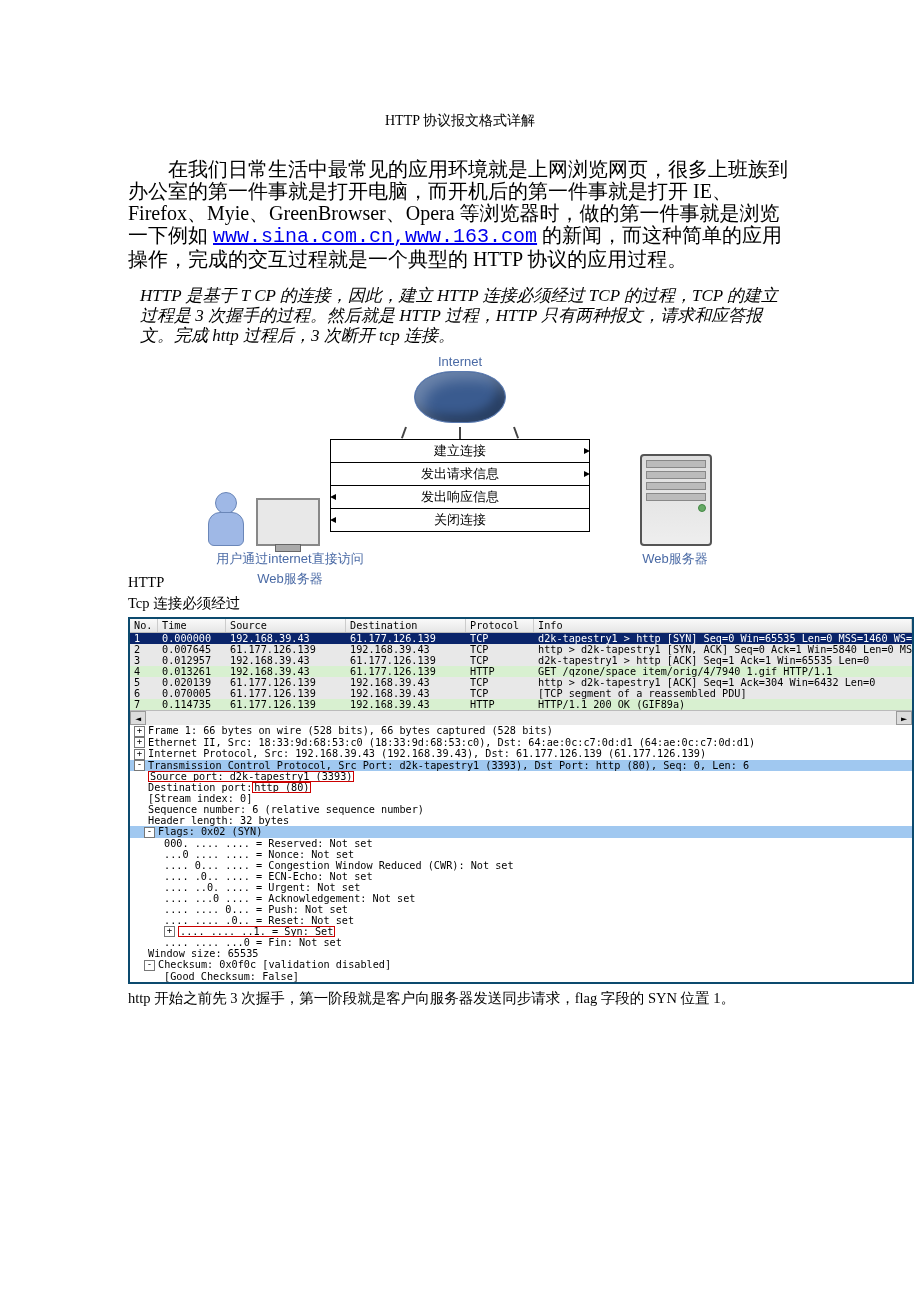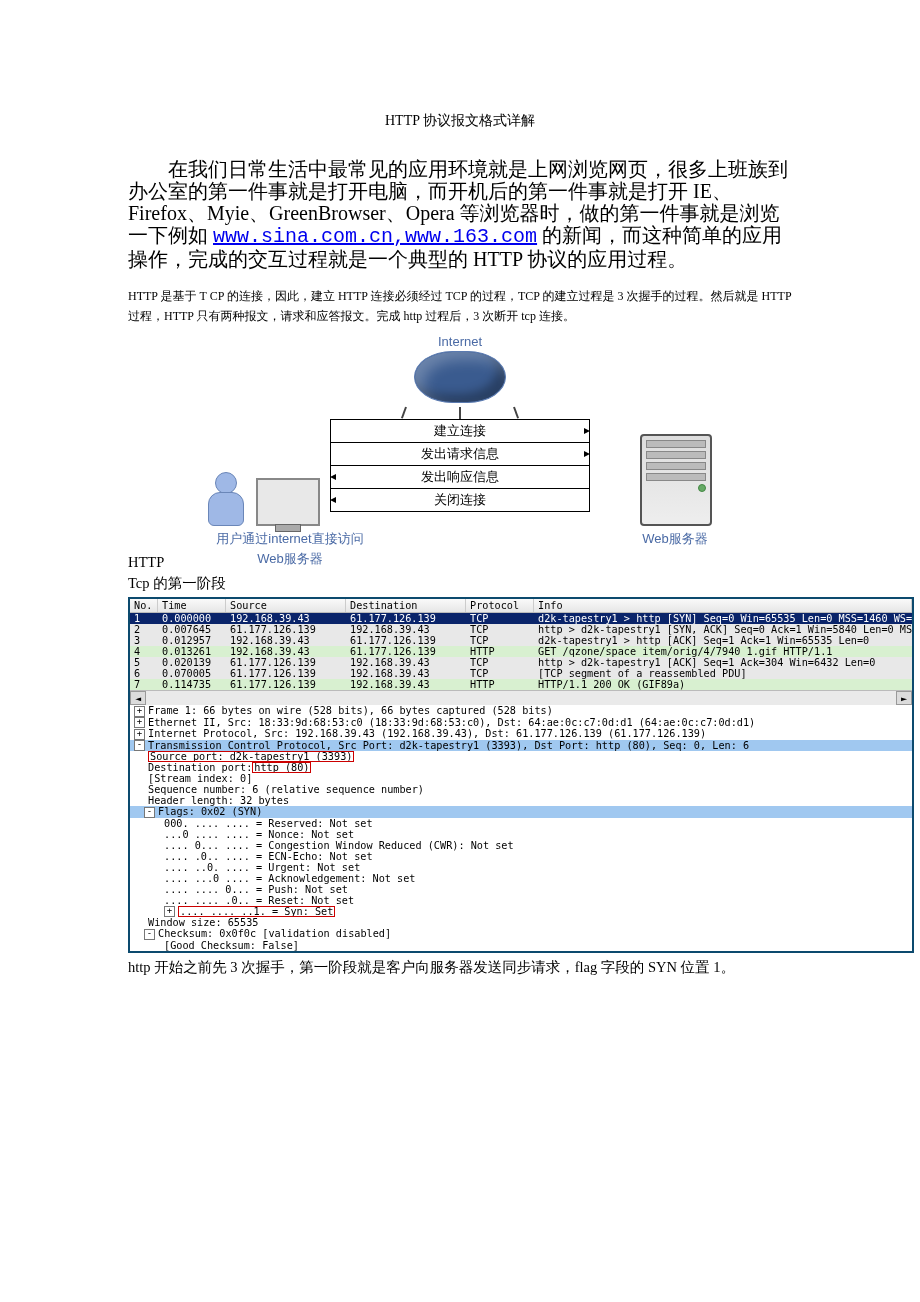--- a/index.html
+++ b/index.html
@@ -24,23 +24,24 @@
     line-height: 22px;
     margin: 0 0 4px 0;
   }
   .indent { text-indent: 2em; }
   .link {
     color: #0000EE;
     text-decoration: underline;
     font-family: "Courier New", monospace;
   }
   .small-para {
-    font-size: 12px;
+    font-size: 17px;
     line-height: 20px;
-    margin: 16px 0 0 0;
+    margin: 16px 0 0 12px;
+    font-style: italic;
   }
   .http-word {
     font-size: 14.5px;
     line-height: 20px;
     margin: 0;
   }
   .caption {
     font-size: 14.5px;
     margin: 2px 0 4px 0;
   }
@@ -227,21 +228,21 @@
         <div class="actor-label">用户通过internet直接访问</div>
         <div class="bottom-label">Web服务器</div>
       </div>
       <div style="width:110px;">
         <div class="actor-label">Web服务器</div>
       </div>
     </div>
   </div>
 
   <p class="http-word" style="margin-top:-18px;">HTTP</p>
-  <p class="caption">Tcp 的第一阶段</p>
+  <p class="caption">Tcp 连接必须经过</p>
 
   <div class="ws">
     <div class="ws-hdr">
       <div>No.</div>
       <div>Time</div>
       <div>Source</div>
       <div>Destination</div>
       <div>Protocol</div>
       <div>Info</div>
     </div>
@@ -321,20 +322,21 @@
       <div class="ln hl"><span class="pm ind0" style="margin-left:10px">-</span><span>Flags: 0x02 (SYN)</span></div>
       <div class="ln ind2">000. .... .... = Reserved: Not set</div>
       <div class="ln ind2">...0 .... .... = Nonce: Not set</div>
       <div class="ln ind2">.... 0... .... = Congestion Window Reduced (CWR): Not set</div>
       <div class="ln ind2">.... .0.. .... = ECN-Echo: Not set</div>
       <div class="ln ind2">.... ..0. .... = Urgent: Not set</div>
       <div class="ln ind2">.... ...0 .... = Acknowledgement: Not set</div>
       <div class="ln ind2">.... .... 0... = Push: Not set</div>
       <div class="ln ind2">.... .... .0.. = Reset: Not set</div>
       <div class="ln ind2"><span class="pm">+</span><span class="boxed">.... .... ..1. = Syn: Set</span></div>
+      <div class="ln ind2">.... .... ...0 = Fin: Not set</div>
       <div class="ln ind1">Window size: 65535</div>
       <div class="ln"><span class="pm" style="margin-left:10px">-</span><span>Checksum: 0x0f0c [validation disabled]</span></div>
       <div class="ln ind2">[Good Checksum: False]</div>
     </div>
   </div>
 
   <p class="closer">http 开始之前先 3 次握手，第一阶段就是客户向服务器发送同步请求，flag 字段的 SYN 位置 1。</p>
 
 </div>
 

